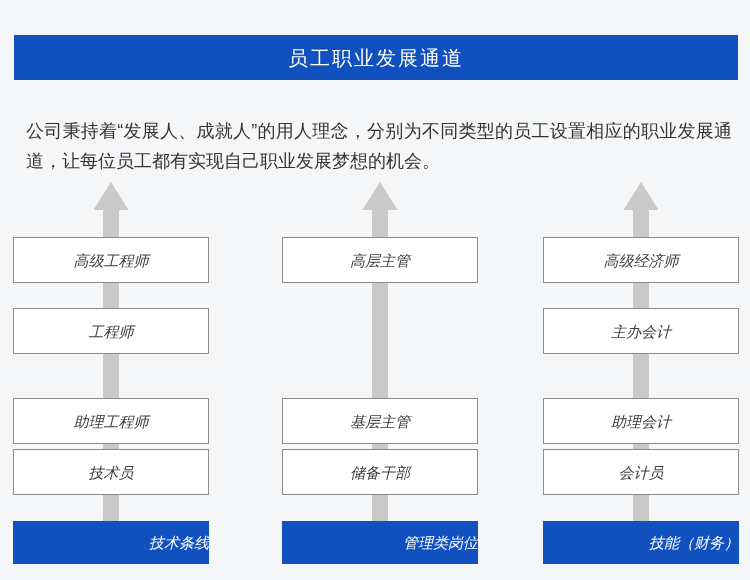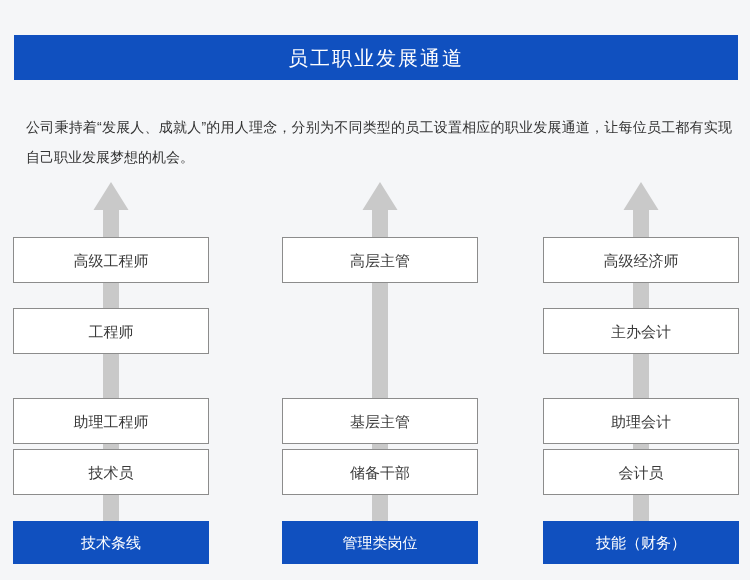--- a/index.html
+++ b/index.html
@@ -35,33 +35,34 @@
     letter-spacing: 2px;
     line-height: 1;
   }
 
   
   .intro {
     position: absolute;
     left: 26px;
     top: 98px;
     width: 706px;
-    font-size: 14px;
+    font-size: 18px;
     color: #333333;
     line-height: 30px;
     text-align: justify;
   }
 
   
   .columns {
     position: absolute;
     left: 0;
     top: 0;
     width: 750px;
     height: 580px;
+    font-style: italic;
   }
   .column {
     position: absolute;
     top: 0;
     width: 196px;
     height: 580px;
   }
   .column.c0 { left: 13px; }
   .column.c1 { left: 282px; }
   .column.c2 { left: 543px; }
@@ -101,21 +102,21 @@
 
   .track-footer {
     position: absolute;
     left: 0;
     top: 521px;
     width: 196px;
     height: 43px;
     background: #1050bf;
     display: flex;
     align-items: center;
-    justify-content: center;
+    justify-content: flex-end;
     box-sizing: border-box;
   }
   .track-footer span {
     font-size: 15px;
     color: #ffffff;
     line-height: 1;
   }
 </style>
 </head>
 <body>

